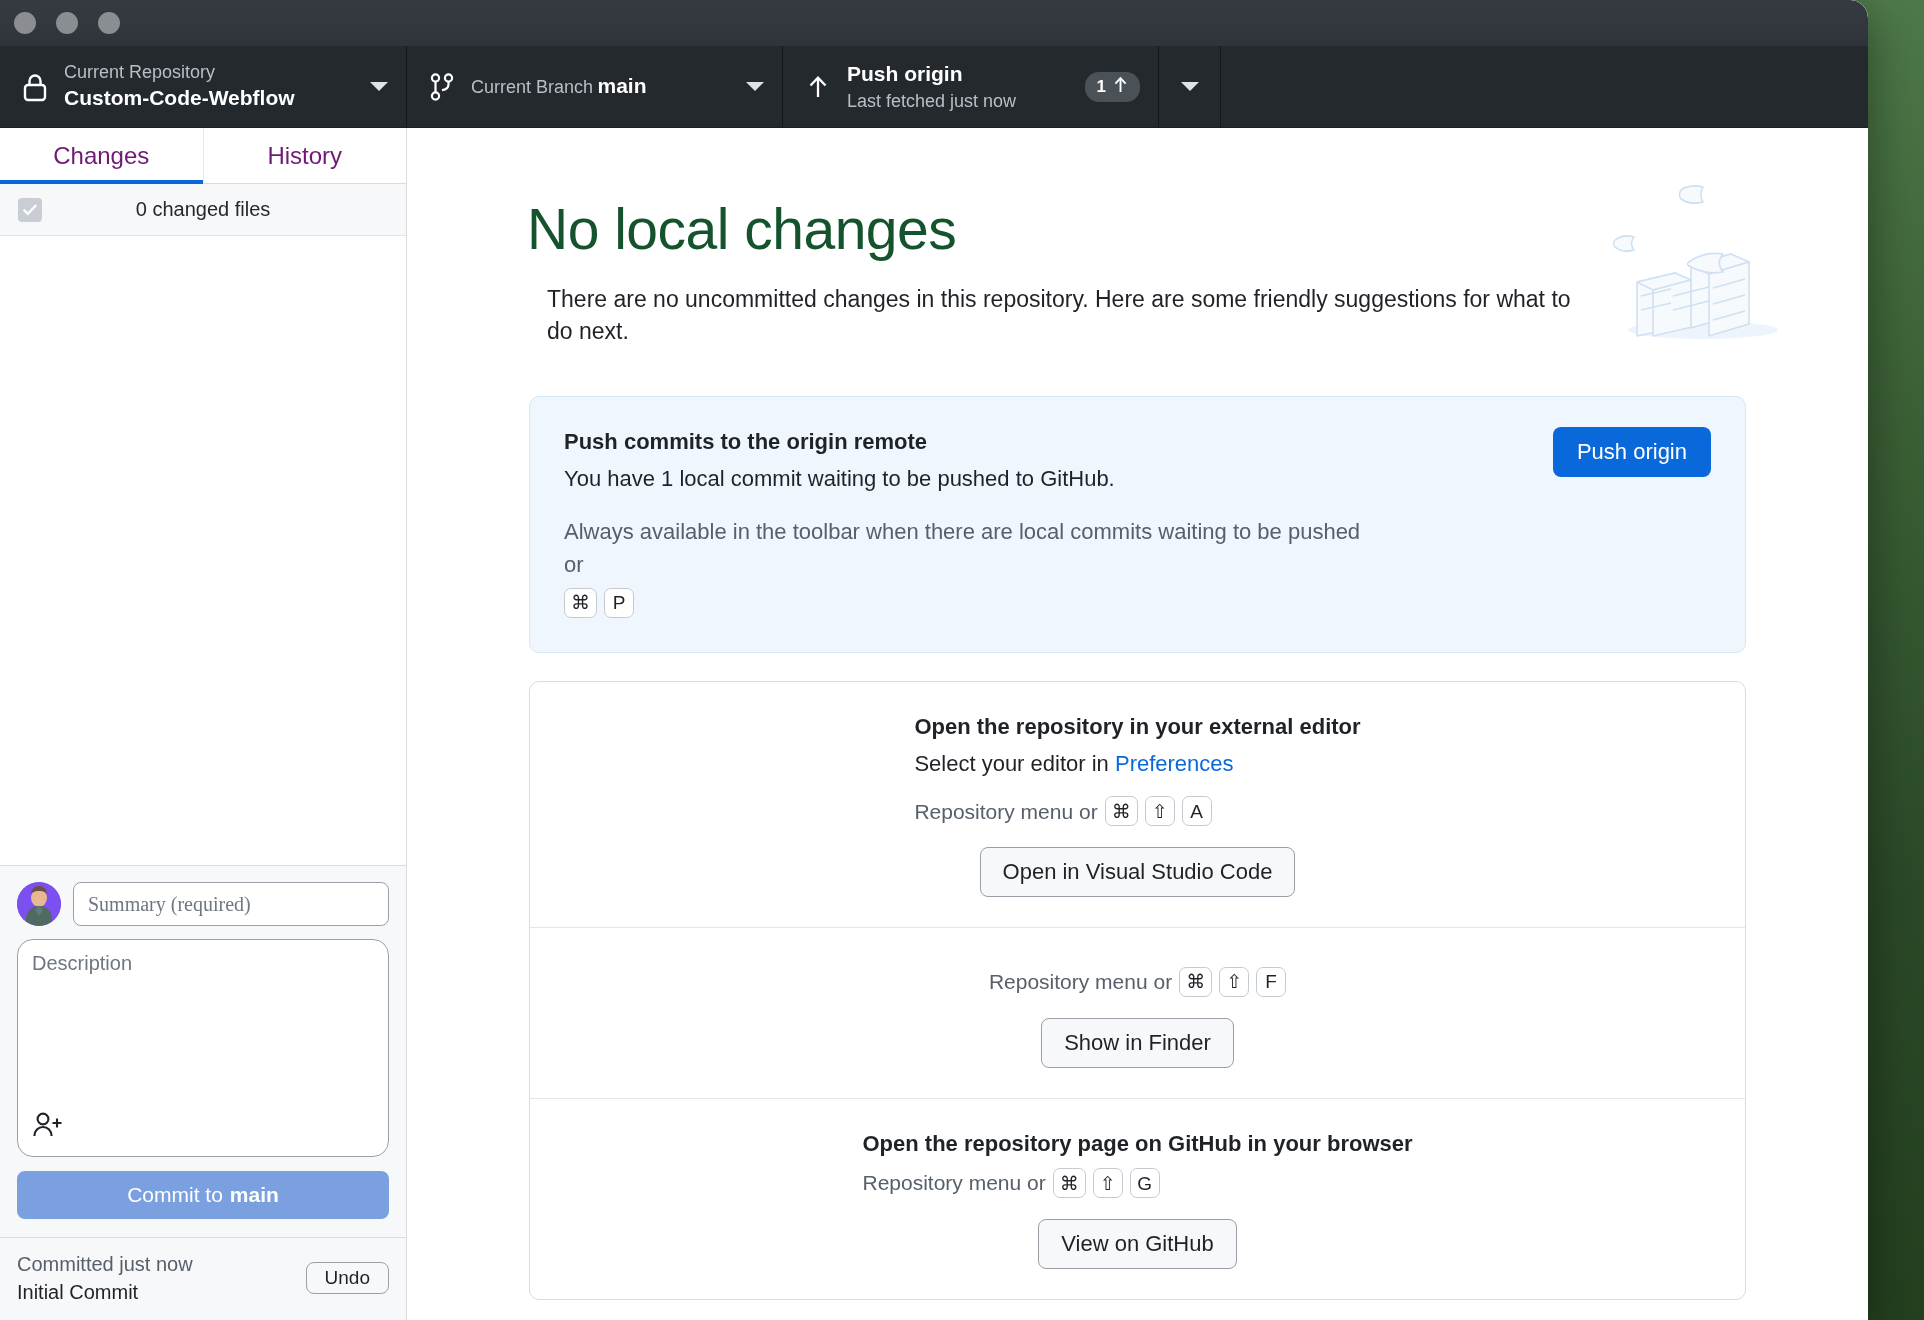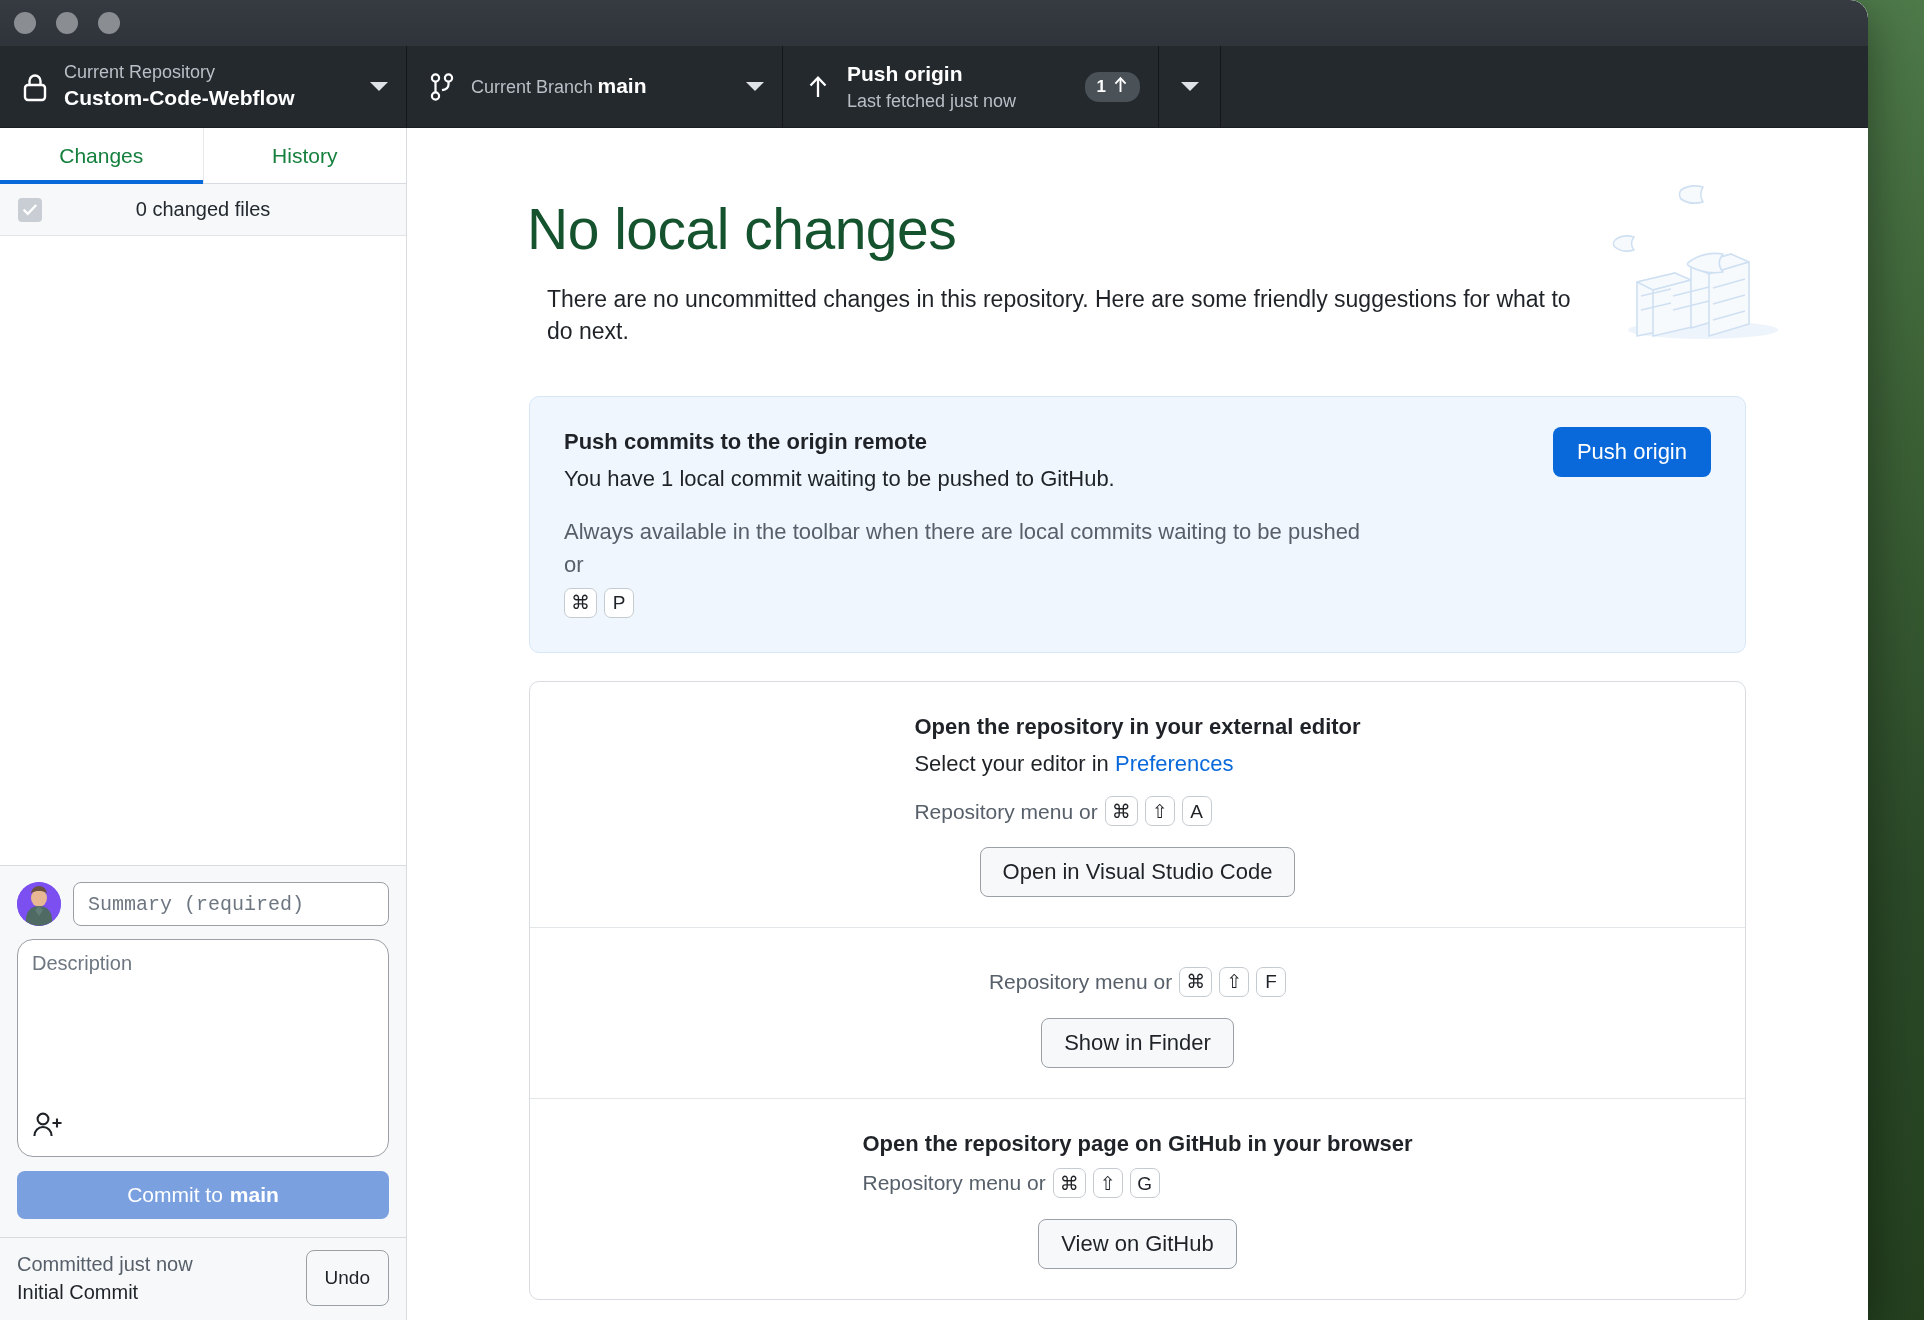--- a/index.html
+++ b/index.html
@@ -140,22 +140,22 @@
     display: flex;
     height: 56px;
     background: #ffffff;
     border-bottom: 1px solid #d8dce0;
   }
   .tab {
     flex: 1;
     display: flex;
     align-items: center;
     justify-content: center;
-    font-size: 21px;
-    color: #15803d;
+    font-size: 24px;
+    color: #701a75;
     position: relative;
     cursor: default;
     border-right: 1px solid #e6e9ec;
   }
   .tab:last-child { border-right: none; }
   .tab.active::after {
     content: "";
     position: absolute;
     left: 0; right: 0; bottom: -1px;
     height: 4px;
@@ -215,21 +215,21 @@
   }
   #summary-input {
     flex: 1;
     height: 44px;
     border: 1px solid #9aa0a6;
     border-radius: 8px;
     background: #ffffff;
     font-size: 20px;
     color: #ef4444;
     padding: 0 14px;
-    font-family: Liberation Mono, monospace;
+    font-family: Liberation Serif, serif;
     outline: none;
   }
   #summary-input::placeholder { color: #6e7781; }
 
   #description-box {
     margin-top: 13px;
     height: 218px;
     border: 1px solid #9aa0a6;
     border-radius: 16px;
     background: #ffffff;
@@ -271,21 +271,21 @@
     display: flex;
     align-items: center;
     justify-content: space-between;
     gap: 12px;
   }
   #undo-texts { min-width: 0; }
   #undo-line1 { font-size: 20px; color: #57606a; line-height: 1.4; }
   #undo-line2 { font-size: 20px; color: #1f2328; line-height: 1.4; }
   #undo-button {
     flex: none;
-    height: 56px;
+    height: 32px;
     padding: 0 18px;
     border: 1px solid #9aa0a6;
     border-radius: 8px;
     background: #f6f8fa;
     font-size: 19px;
     color: #1f2328;
     font-family: "Liberation Sans", sans-serif;
     cursor: default;
   }
 

